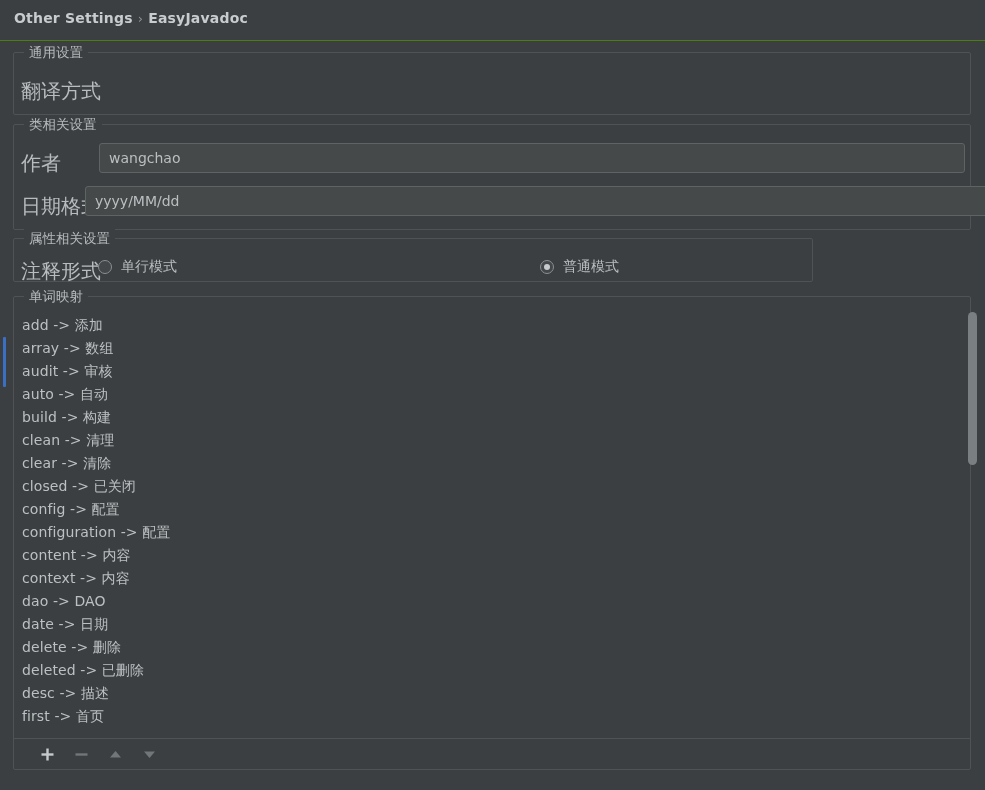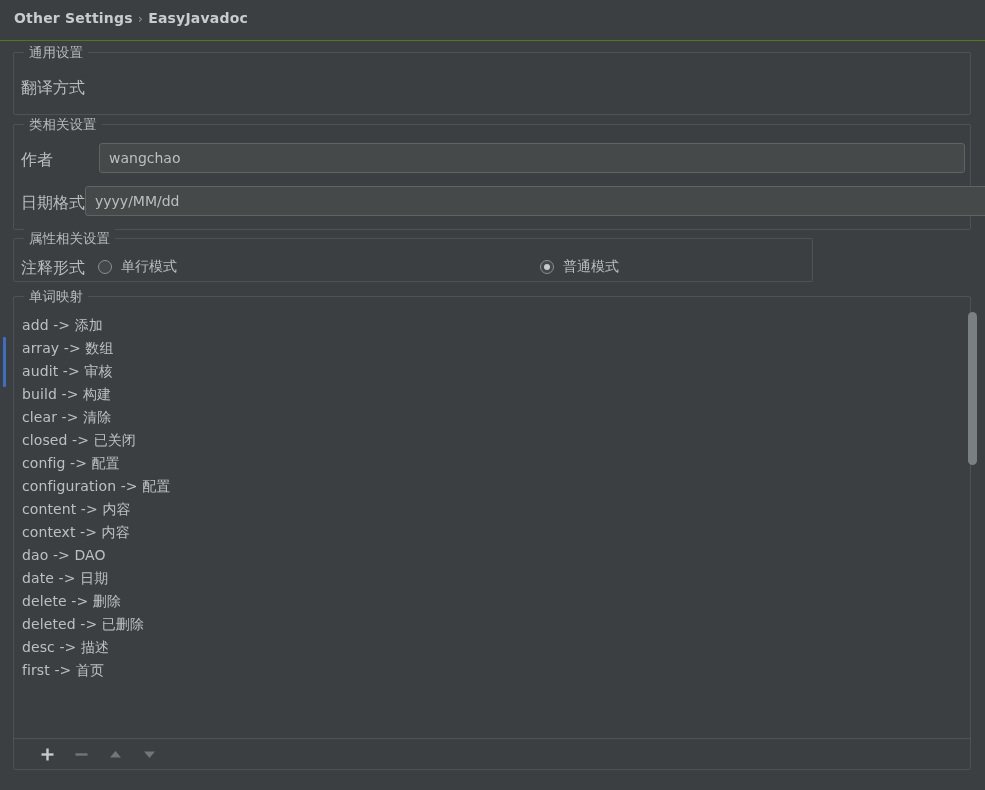--- a/index.html
+++ b/index.html
@@ -76,21 +76,21 @@
   }
 
   #group-general { left: 13px; top: 52px;  width: 958px; height: 63px; }
   #group-class   { left: 13px; top: 124px; width: 958px; height: 106px; }
   #group-field   { left: 13px; top: 238px; width: 800px; height: 44px; }
   #group-words   { left: 13px; top: 296px; width: 958px; height: 474px; }
 
   
   .row-label {
     position: absolute;
-    font-size: 16px;
+    font-size: 20px;
     color: #b8bcbe;
     white-space: nowrap;
   }
 
   .field {
     position: absolute;
     box-sizing: border-box;
     background: #45494a;
     border: 1px solid #5e6364;
     border-radius: 3px;
@@ -270,21 +270,23 @@
 
   <div class="group" id="group-words">
     <div class="group-title">单词映射</div>
   </div>
 
   <div id="list-viewport">
     <div id="list-inner">
         <div class="list-item">add -&gt; 添加</div>
         <div class="list-item">array -&gt; 数组</div>
         <div class="list-item">audit -&gt; 审核</div>
+        <div class="list-item">auto -&gt; 自动</div>
         <div class="list-item">build -&gt; 构建</div>
+        <div class="list-item">clean -&gt; 清理</div>
         <div class="list-item">clear -&gt; 清除</div>
         <div class="list-item">closed -&gt; 已关闭</div>
         <div class="list-item">config -&gt; 配置</div>
         <div class="list-item">configuration -&gt; 配置</div>
         <div class="list-item">content -&gt; 内容</div>
         <div class="list-item">context -&gt; 内容</div>
         <div class="list-item">dao -&gt; DAO</div>
         <div class="list-item">date -&gt; 日期</div>
         <div class="list-item">delete -&gt; 删除</div>
         <div class="list-item">deleted -&gt; 已删除</div>

